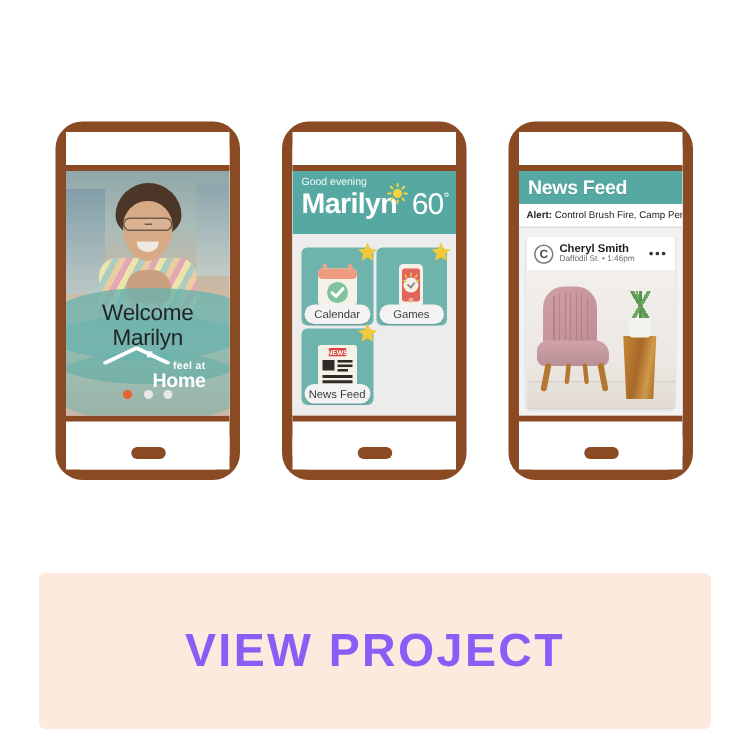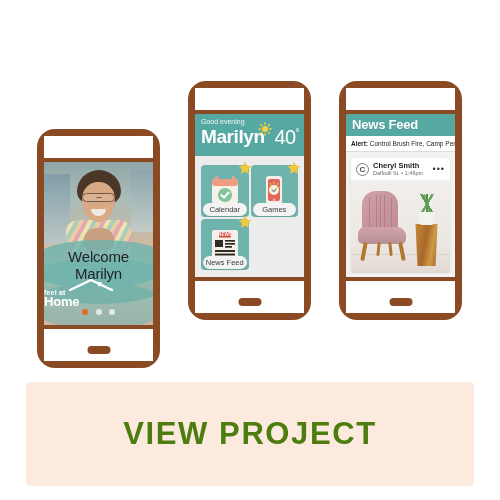--- a/index.html
+++ b/index.html
@@ -28,21 +28,21 @@
   .phone {
     position: absolute;
     top: 81px;
     width: 123px;
     height: 239px;
     border: 7px solid #8a4b24;
     border-radius: 18px;
     background: #ffffff;
     box-sizing: border-box;
   }
-  .phone.p1 { left: 37px; margin-top: 48px; }
+  .phone.p1 { left: 37px; }
   .phone.p2 { left: 188px; }
   .phone.p3 { left: 339px; }
 
   .bezel-top {
     position: absolute;
     left: 0; top: 0;
     width: 100%;
     height: 22px;
     background: #ffffff;
   }
@@ -167,21 +167,21 @@
     text-align: center;
     color: #20242b;
     font-size: 15px;
     line-height: 17px;
     font-weight: 400;
     letter-spacing: -.2px;
   }
   .logo-wrap {
     position: absolute;
     left: 0; right: 16px; bottom: 17px;
-    text-align: left;
+    text-align: right;
     color: #ffffff;
   }
   .logo-roof { display: block; margin: 0 auto -2px; }
   .logo-feelat {
     display: block; font-size: 7px; letter-spacing: .2px;
     font-weight: 700; line-height: 7px; margin-bottom: -1px;
   }
   .logo-home {
     display: block; font-size: 13px; font-weight: 700; line-height: 13px;
     letter-spacing: -.2px;
@@ -309,21 +309,21 @@
   
   .cta {
     position:absolute; left:0; top:368px; width:500px; height:132px;
     background:#ffffff; display:flex; align-items:center; justify-content:center;
   }
   .cta-band {
     width:448px; height:104px; background:#fdeade; border-radius:4px;
     display:flex; align-items:center; justify-content:center;
   }
   .cta-text {
-    color:#4d7c0f; font-size:31px; font-weight:700; letter-spacing:1.6px;
+    color:#8b5cf6; font-size:31px; font-weight:700; letter-spacing:1.6px;
   }
 </style>
 </head>
 <body>
 
 <div class="showcase">
 
   <div class="phone p1">
     <div class="bezel-top"></div>
     <div class="screen">
@@ -381,21 +381,21 @@
               <line x1="7" y1="0.7" x2="7" y2="2.4"></line>
               <line x1="7" y1="11.6" x2="7" y2="13.3"></line>
               <line x1="0.7" y1="7" x2="2.4" y2="7"></line>
               <line x1="11.6" y1="7" x2="13.3" y2="7"></line>
               <line x1="2.5" y1="2.5" x2="3.7" y2="3.7"></line>
               <line x1="10.3" y1="10.3" x2="11.5" y2="11.5"></line>
               <line x1="11.5" y1="2.5" x2="10.3" y2="3.7"></line>
               <line x1="3.7" y1="10.3" x2="2.5" y2="11.5"></line>
             </g>
           </svg>
-          <div class="temp"><span>40</span><span class="deg">°</span></div>
+          <div class="temp"><span>60</span><span class="deg">°</span></div>
         </div>
 
         <div class="tiles">
 
           <div class="tile">
             <div class="tile-box">
               <svg width="34" height="34" viewBox="0 0 34 34">
                 <rect x="7" y="2" width="3" height="6" rx="1.5" fill="#f0a08a"></rect>
                 <rect x="24" y="2" width="3" height="6" rx="1.5" fill="#f0a08a"></rect>
                 <rect x="4" y="5" width="26" height="25" rx="3" fill="#f5f0e8"></rect>

